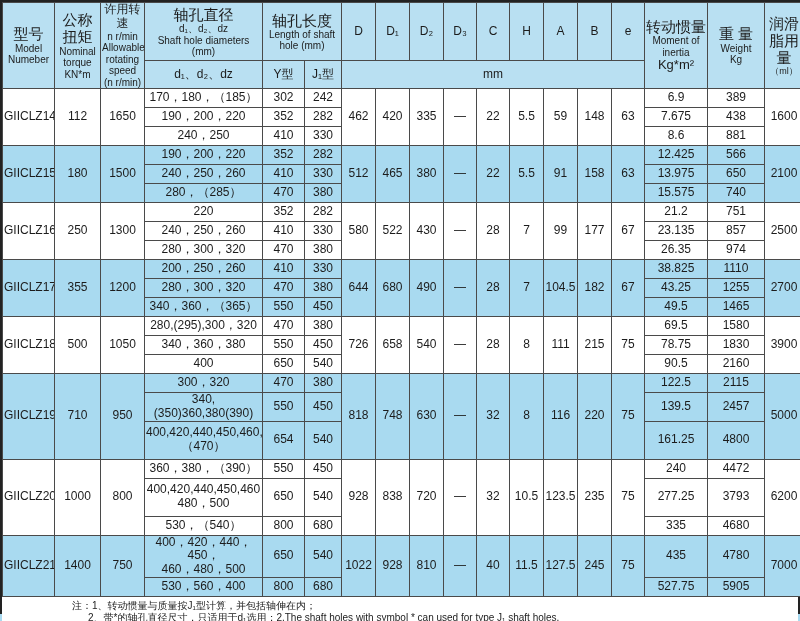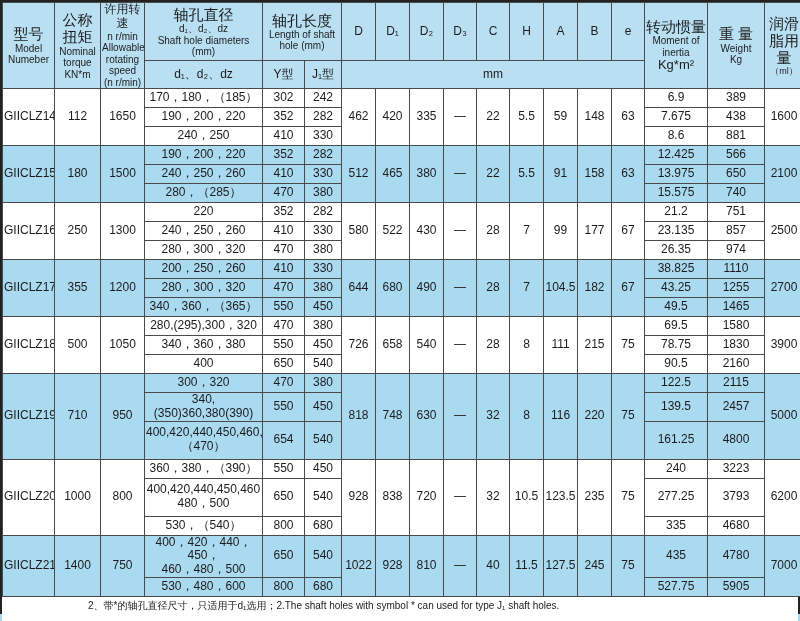--- a/index.html
+++ b/index.html
@@ -386,21 +386,21 @@
   <td rowspan="3">928</td>
   <td rowspan="3">838</td>
   <td rowspan="3">720</td>
   <td rowspan="3">—</td>
   <td rowspan="3">32</td>
   <td rowspan="3">10.5</td>
   <td rowspan="3">123.5</td>
   <td rowspan="3">235</td>
   <td rowspan="3">75</td>
   <td>240</td>
-  <td>3223</td>
+  <td>4472</td>
   <td rowspan="3">6200</td>
 </tr>
 <tr class="r2">
   <td class="holes">400,420,440,450,460
 480，500</td>
   <td>650</td>
   <td>540</td>
   <td>277.25</td>
   <td>3793</td>
 </tr>
@@ -429,26 +429,27 @@
   <td rowspan="2">40</td>
   <td rowspan="2">11.5</td>
   <td rowspan="2">127.5</td>
   <td rowspan="2">245</td>
   <td rowspan="2">75</td>
   <td>435</td>
   <td>4780</td>
   <td rowspan="2">7000</td>
 </tr>
 <tr class="r">
-  <td class="holes">530，480，600</td>
+  <td class="holes">530，560，400</td>
   <td>800</td>
   <td>680</td>
   <td>527.75</td>
   <td>5905</td>
 </tr>
 </tbody>
 </table>
 
 <div class="notes">
+  <div>注：1、转动惯量与质量按J₁型计算，并包括轴伸在内；</div>
   <div class="ind">2、带*的轴孔直径尺寸，只适用于d₁选用；2.The shaft holes with symbol * can used for type J₁ shaft holes.</div>
 
 </div>
 </div>
 
 </body></html>

